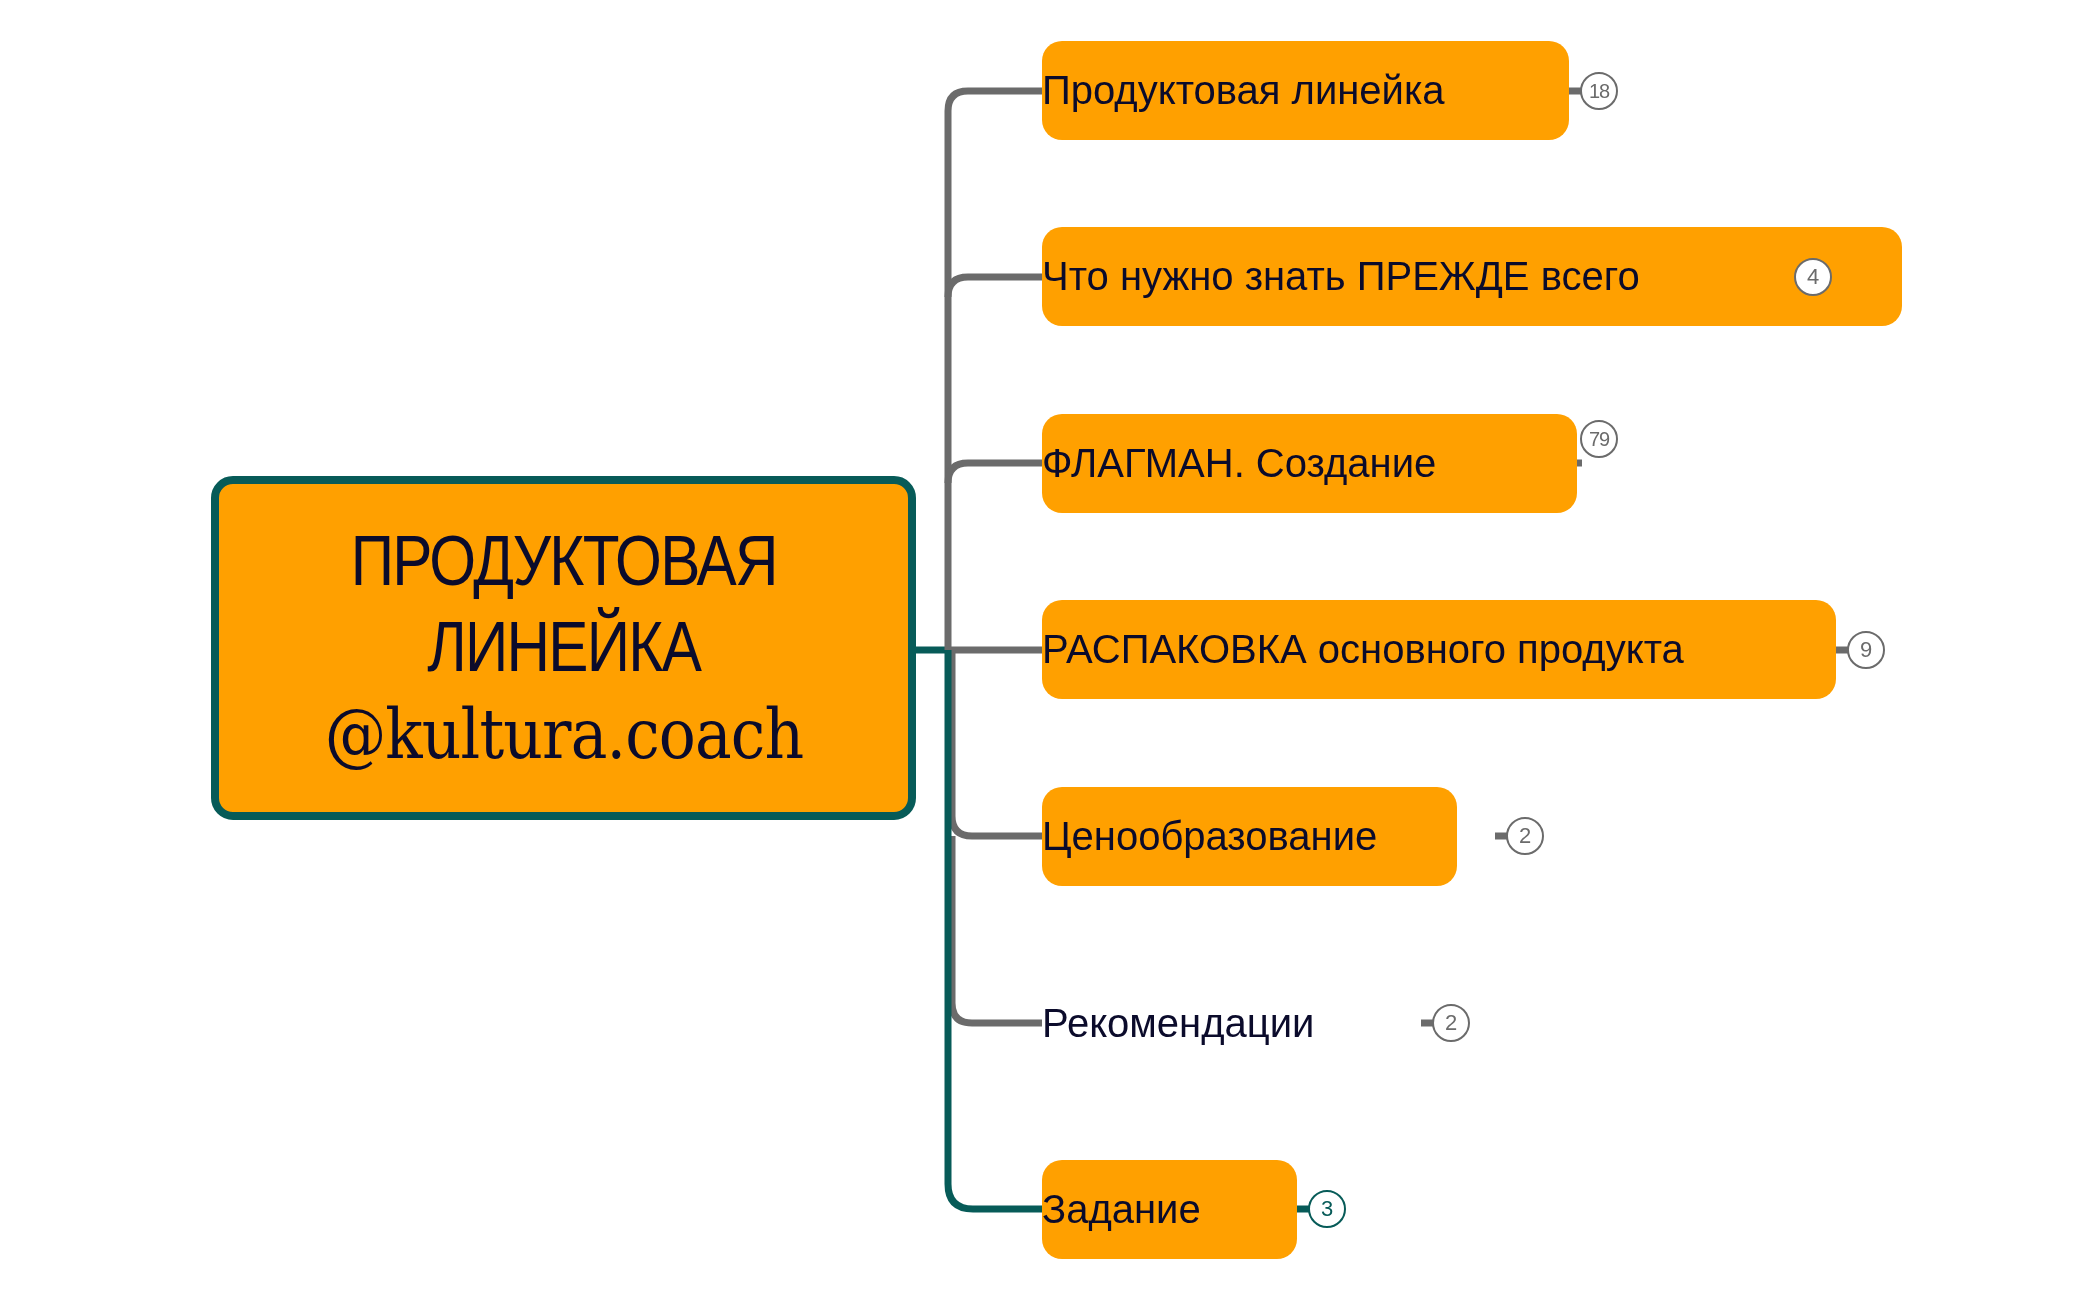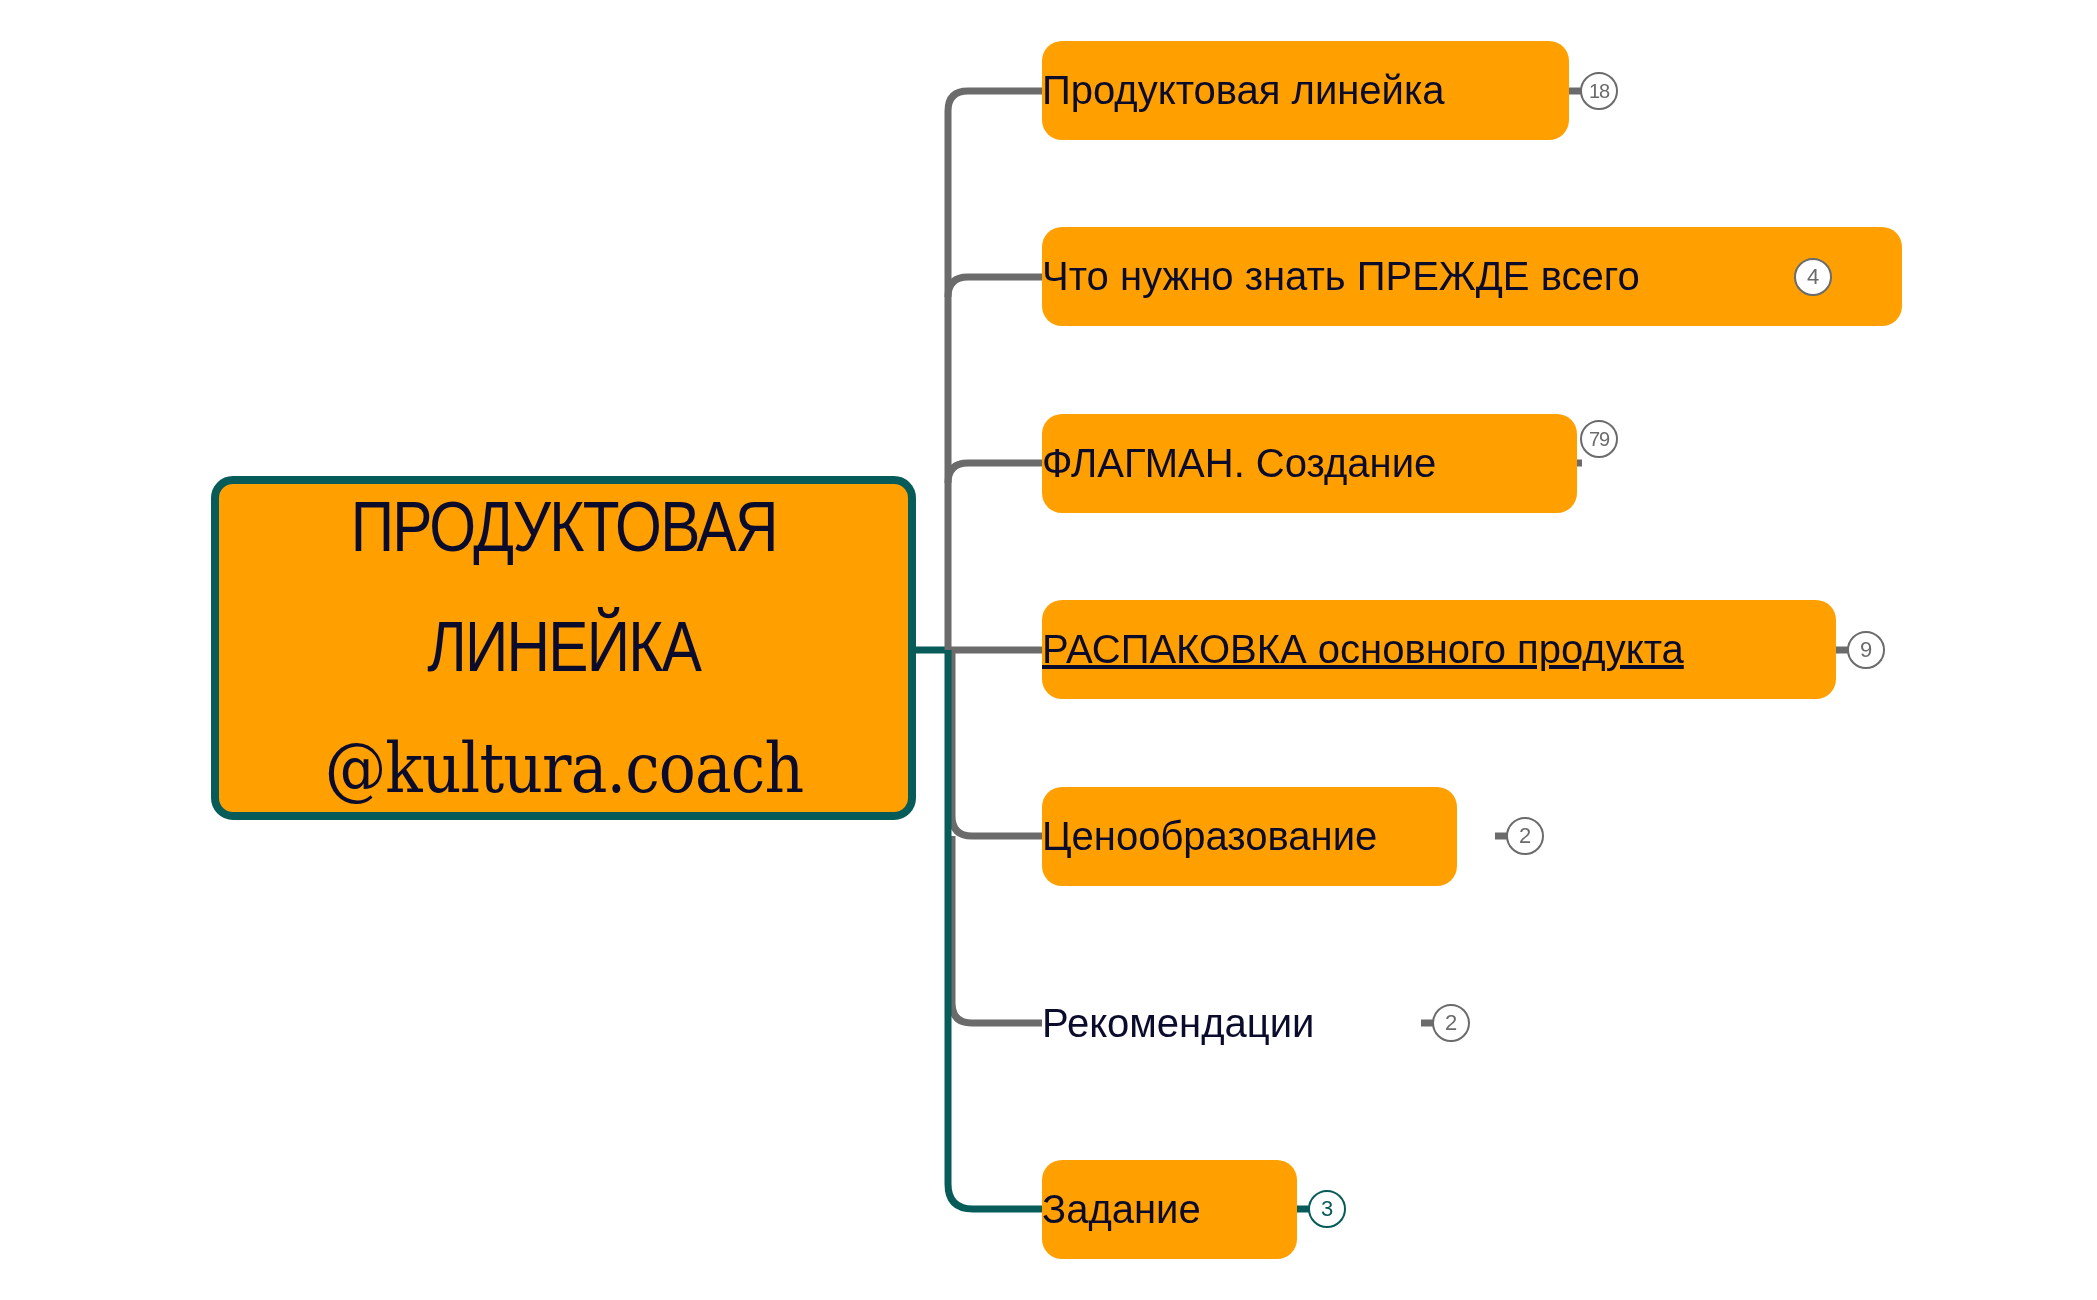--- a/index.html
+++ b/index.html
@@ -3,21 +3,21 @@
 <meta charset="utf-8">
 <style>
   html, body { margin:0; padding:0; background:#ffffff; }
   body { width:2097px; height:1300px; position:relative; overflow:hidden;
          font-family:"Liberation Sans", "DejaVu Sans", sans-serif; color:#0b0b2b; }
   #connectors { position:absolute; left:0; top:0; width:2097px; height:1300px; }
   .root {
     position:absolute; left:211px; top:476px; width:705px; height:344px;
     box-sizing:border-box; background:#ffa000; border:8px solid #075b58;
     border-radius:22px; display:flex; flex-direction:column;
-    align-items:center; justify-content:space-between; text-align:center;
+    align-items:center; justify-content:center; text-align:center;
   }
   .root .line { font-size:70px; line-height:86px; letter-spacing:-2px;
     font-family:"Liberation Sans", sans-serif; transform:scaleX(0.86); white-space:nowrap; }
   .root .handle { font-family:"DejaVu Serif", "Liberation Serif", serif; font-size:70px;
     line-height:88px; letter-spacing:-1px; transform:scaleX(0.88); white-space:nowrap; }
   .topic {
     position:absolute; left:1042px; height:99px; box-sizing:border-box;
     background:#ffa000; border-radius:20px; display:flex; align-items:center;
     font-size:40px; white-space:nowrap;
   }
@@ -78,21 +78,21 @@
   <span>4</span>
 </div>
 
 <div class="topic" style="top:414px; width:535px;">
   <span class="label">ФЛАГМАН. Создание</span>
 </div>
 <div class="badge two-digit" style="left:1580px; top:420px;">
   <span>79</span>
 </div>
 
-<div class="topic" style="top:600px; width:794px;text-decoration:underline;">
+<div class="topic" style="top:600px; width:794px;">
   <span class="label">РАСПАКОВКА основного продукта</span>
 </div>
 <div class="badge" style="left:1847px; top:631px;">
   <span>9</span>
 </div>
 
 <div class="topic" style="top:787px; width:415px;">
   <span class="label">Ценообразование</span>
 </div>
 <div class="badge" style="left:1506px; top:817px;">

